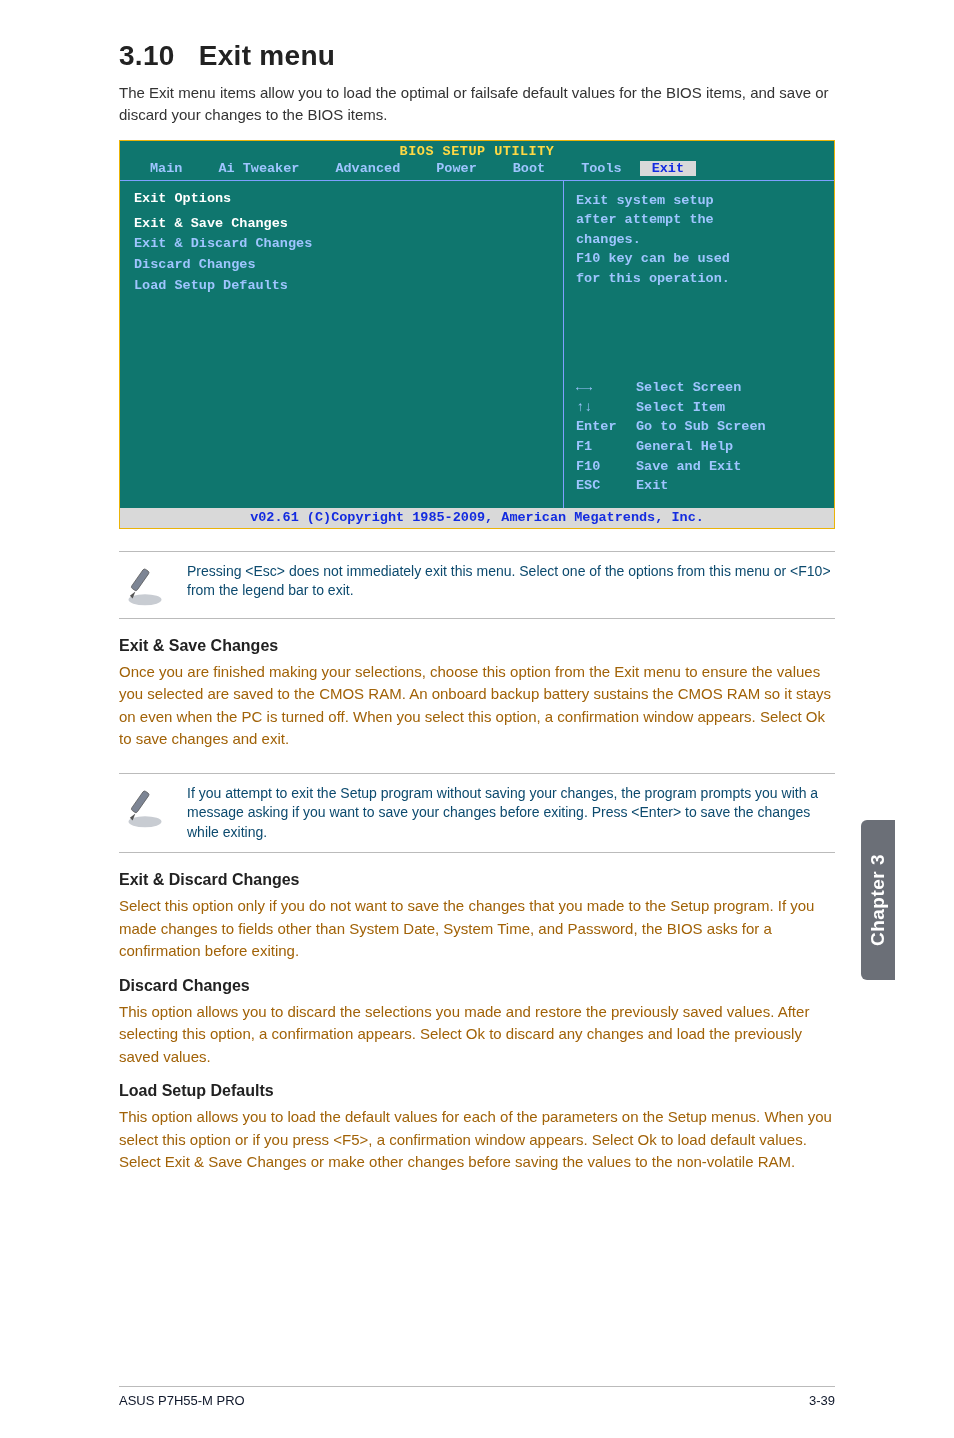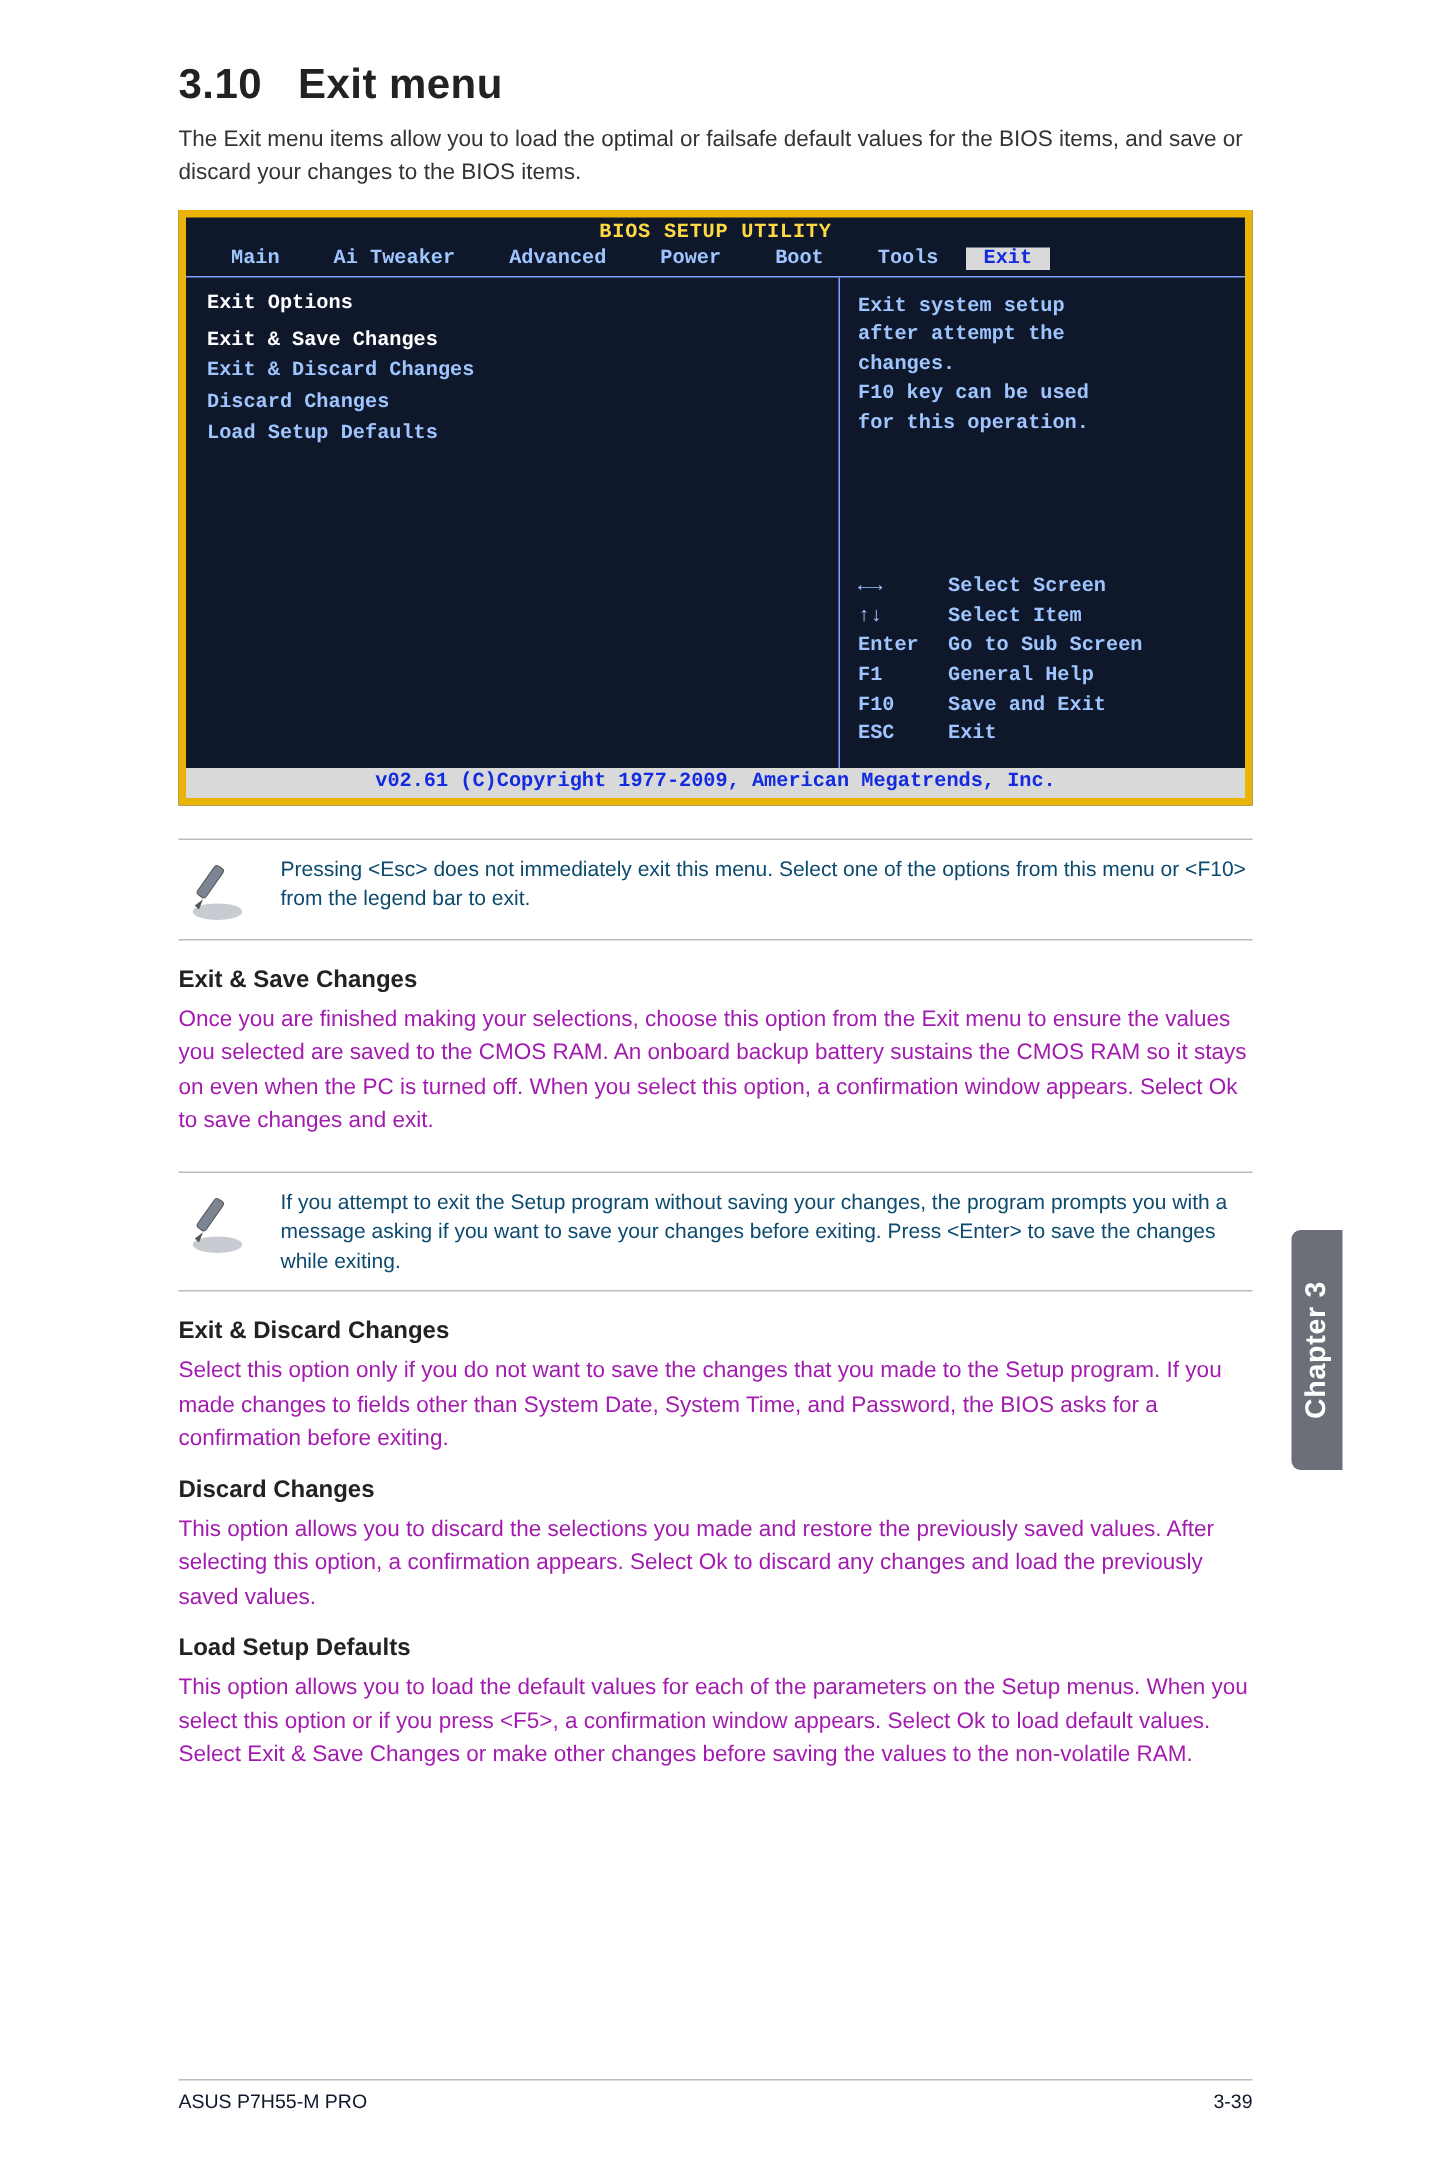--- a/index.html
+++ b/index.html
@@ -27,26 +27,26 @@
   h1.section-title .num { margin-right: 24px; }
   p.intro {
     font-size: 15px;
     line-height: 1.45;
     margin: 6px 0 14px 0;
     color: #333;
   }
   
   .bios {
     width: 100%;
-    background: #0f172a;
+    background: #0f766e;
     color: #fff;
     font-family: "Courier New", Courier, monospace;
     font-size: 13.5px;
     font-weight: bold;
-    border: 5px solid #eab308;
+    border: 1px solid #eab308;
   }
   .bios .titlebar {
     text-align: center;
     color: #ffd944;
     padding: 3px 0 0 0;
     letter-spacing: 0.5px;
   }
   .bios .tabs {
     display: flex;
     flex-wrap: nowrap;
@@ -114,21 +114,21 @@
   h3.subhead {
     font-size: 16px;
     font-weight: bold;
     color: #222;
     margin: 14px 0 6px 0;
   }
   p.body {
     font-size: 15px;
     line-height: 1.5;
     margin: 4px 0 10px 0;
-    color: #a21caf;
+    color: #a16207;
   }
   
   .chaptab {
     position: absolute;
     right: 0;
     top: 820px;
     width: 34px;
     height: 160px;
     background: #6b6f77;
     border-radius: 6px 0 0 6px;
@@ -219,21 +219,21 @@
               <span class="key">F10</span>
               <span>Save and Exit</span>
             </div>
           <div class="row">
               <span class="key">ESC</span>
               <span>Exit</span>
             </div>
         </div>
       </div>
     </div>
-    <div class="copyright">v02.61 (C)Copyright 1977-2009, American Megatrends, Inc.</div>
+    <div class="copyright">v02.61 (C)Copyright 1985-2009, American Megatrends, Inc.</div>
   </div>
 
   <div class="note">
     <div class="icon">
       <svg viewBox="0 0 64 64">
           <ellipse cx="32" cy="52" rx="24" ry="8" fill="#c8ccd2"></ellipse>
           <rect x="20" y="6" width="10" height="34" rx="3" transform="rotate(35 25 23)" fill="#7d8594" stroke="#555" stroke-width="1"></rect>
           <polygon points="10,46 18,40 14,50" fill="#555"></polygon>
         </svg>
     </div>

